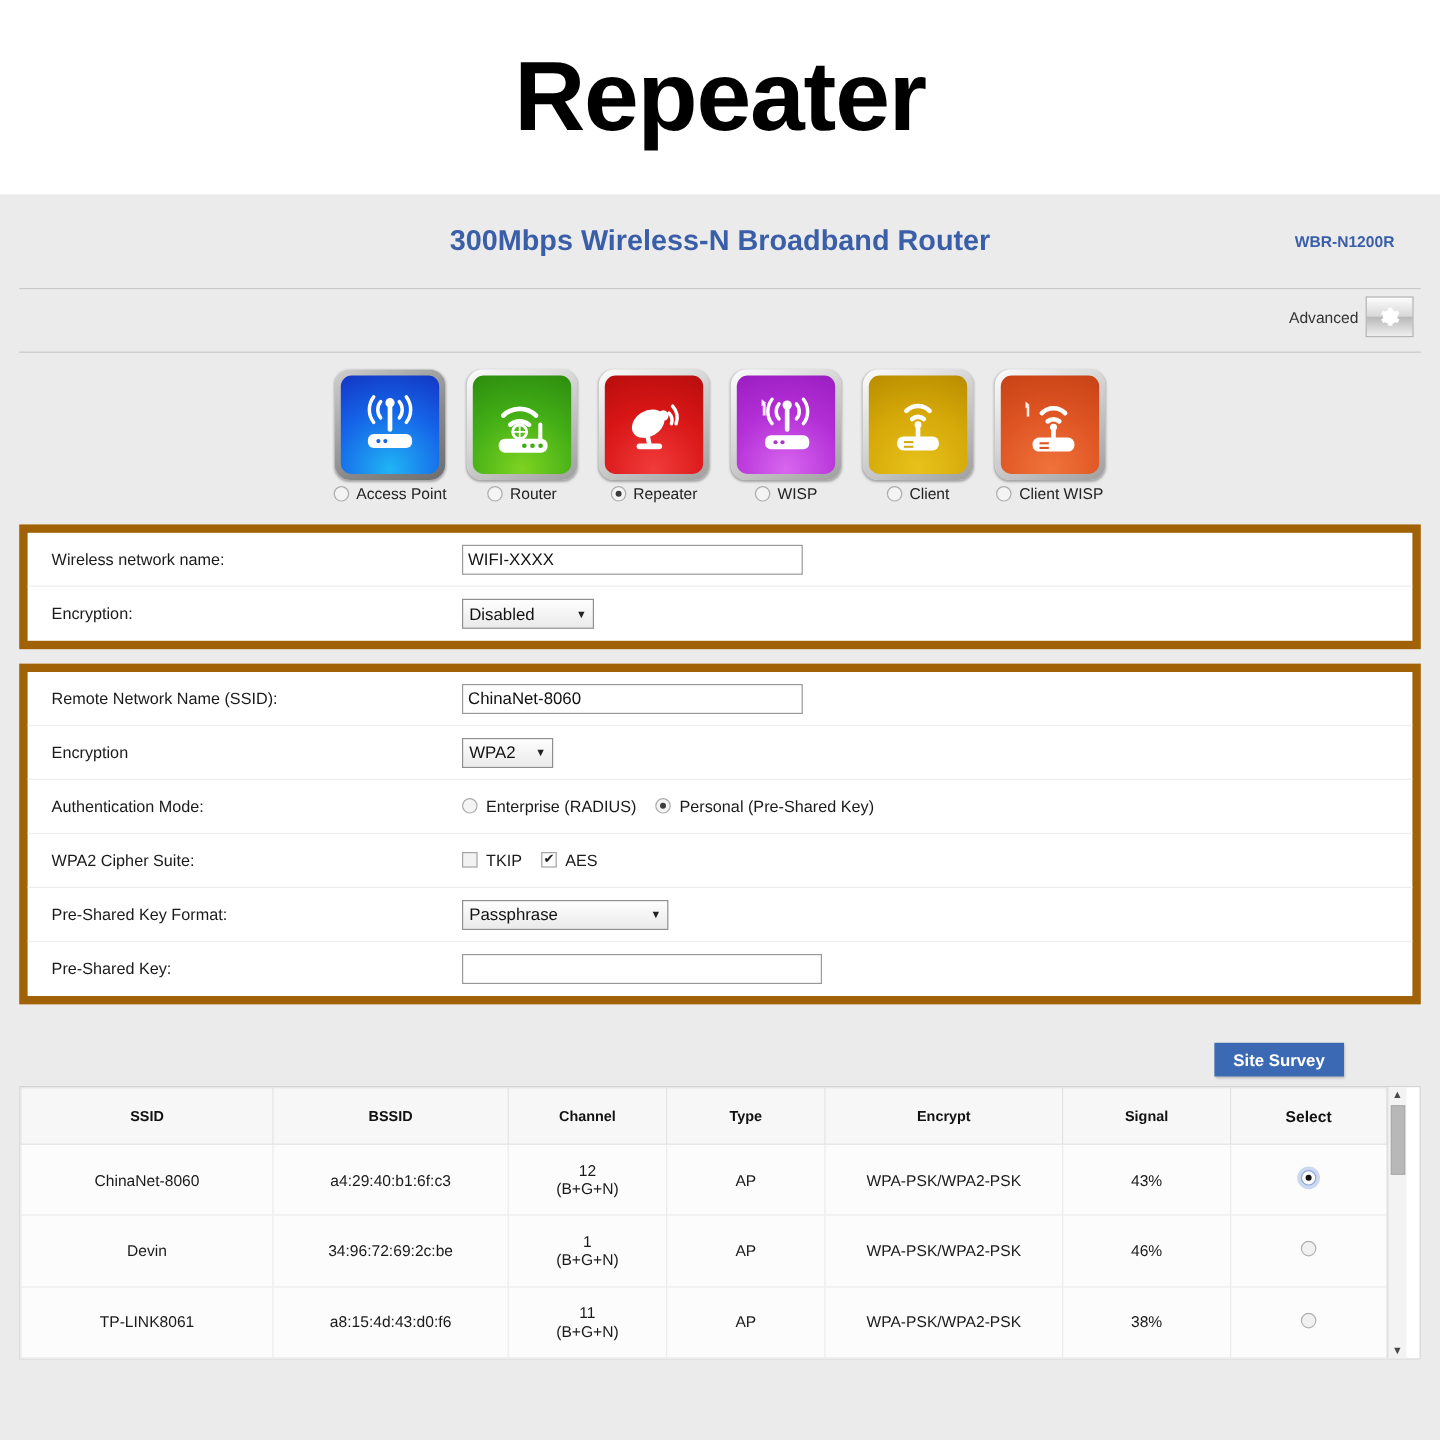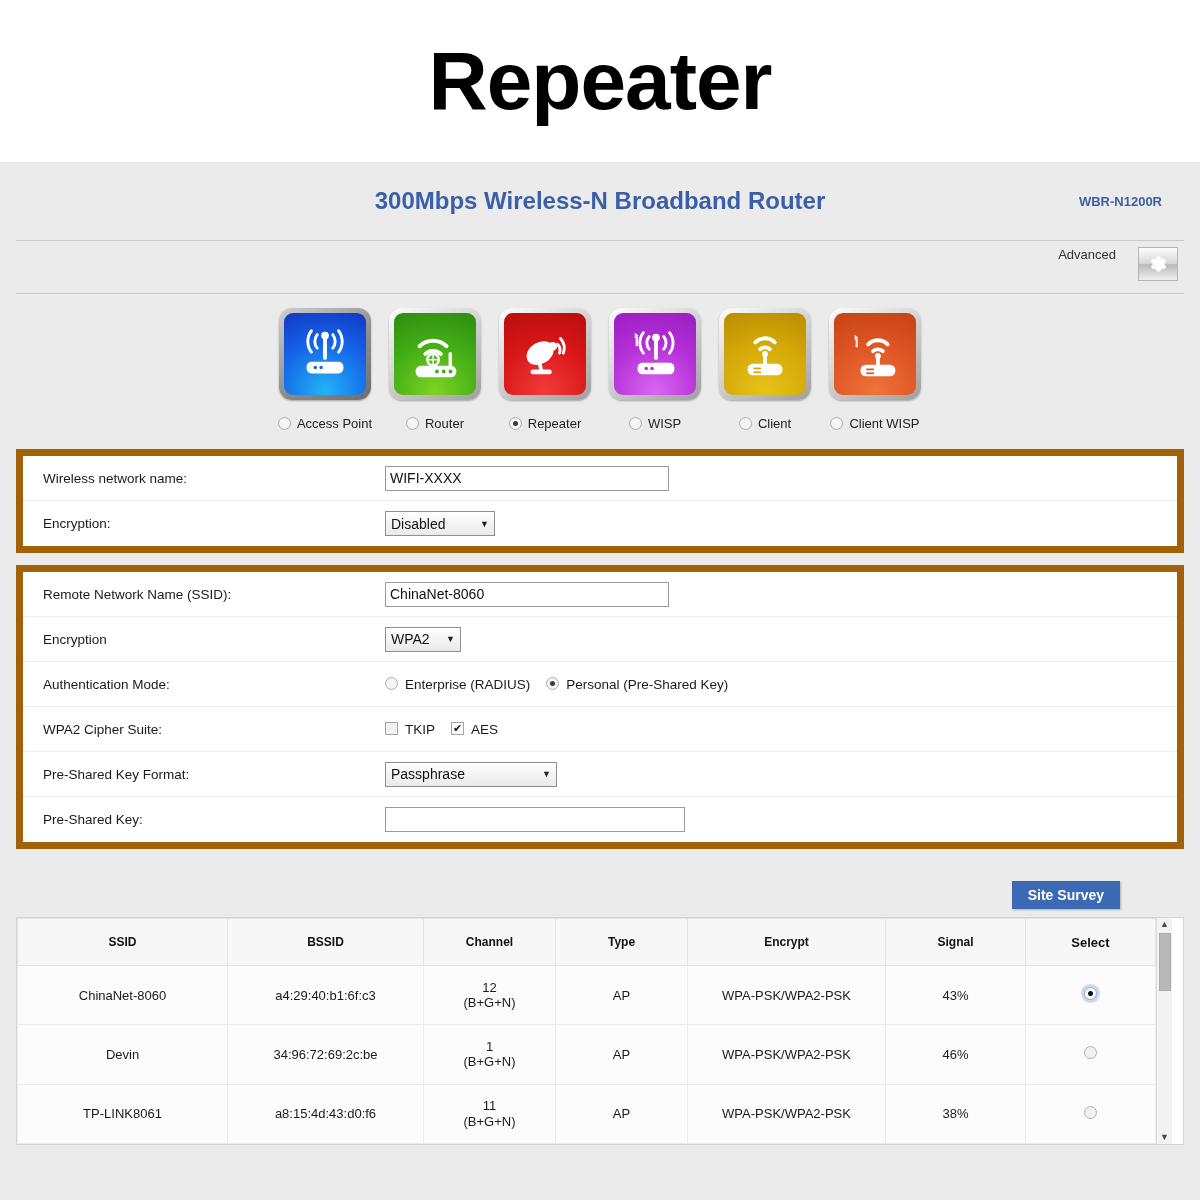--- a/index.html
+++ b/index.html
@@ -37,21 +37,21 @@
   }
   .rule {
     height: 1px; background: #c9c9c9;
     margin: 0 16px;
   }
   .adv-bar {
     height: 52px; position: relative;
   }
   .adv-wrap {
     position: absolute; right: 22px; top: 6px;
-    display: flex; gap: 22px; margin-left: 36px;
+    display: flex; align-items: center; gap: 6px; margin-left: 36px;
   }
   .adv-label { font-size: 13px; color: #333; }
   .gear-btn {
     width: 40px; height: 34px;
     background: linear-gradient(180deg,#fdfdfd 0%,#d8d8d8 48%,#b9b9b9 52%,#efefef 100%);
     border: 1px solid #b5b5b5;
     display: flex; align-items: center; justify-content: center;
   }
 
   
@@ -75,21 +75,21 @@
     position: relative; overflow: hidden;
   }
   .t-blue   { background: radial-gradient(circle at 50% 95%, #21b4f5 0%, #1565e8 55%, #1336c4 100%); }
   .t-green  { background: radial-gradient(circle at 50% 95%, #7ed321 0%, #41ad16 55%, #2d8c0e 100%); }
   .t-red    { background: radial-gradient(circle at 50% 95%, #f23b3b 0%, #d81616 55%, #b80d0d 100%); }
   .t-purple { background: radial-gradient(circle at 50% 95%, #d866f0 0%, #b32fd6 55%, #9a1ec2 100%); }
   .t-gold   { background: radial-gradient(circle at 50% 95%, #e8c21a 0%, #d4a808 55%, #b88c00 100%); }
   .t-orange { background: radial-gradient(circle at 50% 95%, #f0733a 0%, #de5423 55%, #c64216 100%); }
 
   .mode-radio-row {
-    display: flex; align-items: center; gap: 6px; margin-top: 16px;
+    display: flex; align-items: center; gap: 6px; margin-top: 4px;
   }
   .radio {
     width: 13px; height: 13px; border-radius: 50%;
     border: 1px solid #adadad; background: #f4f4f4;
     display: inline-block; position: relative; flex: none;
   }
   .radio.on::after {
     content: ""; position: absolute; left: 3px; top: 3px;
     width: 5px; height: 5px; border-radius: 50%; background: #3b3b3b;
   }

